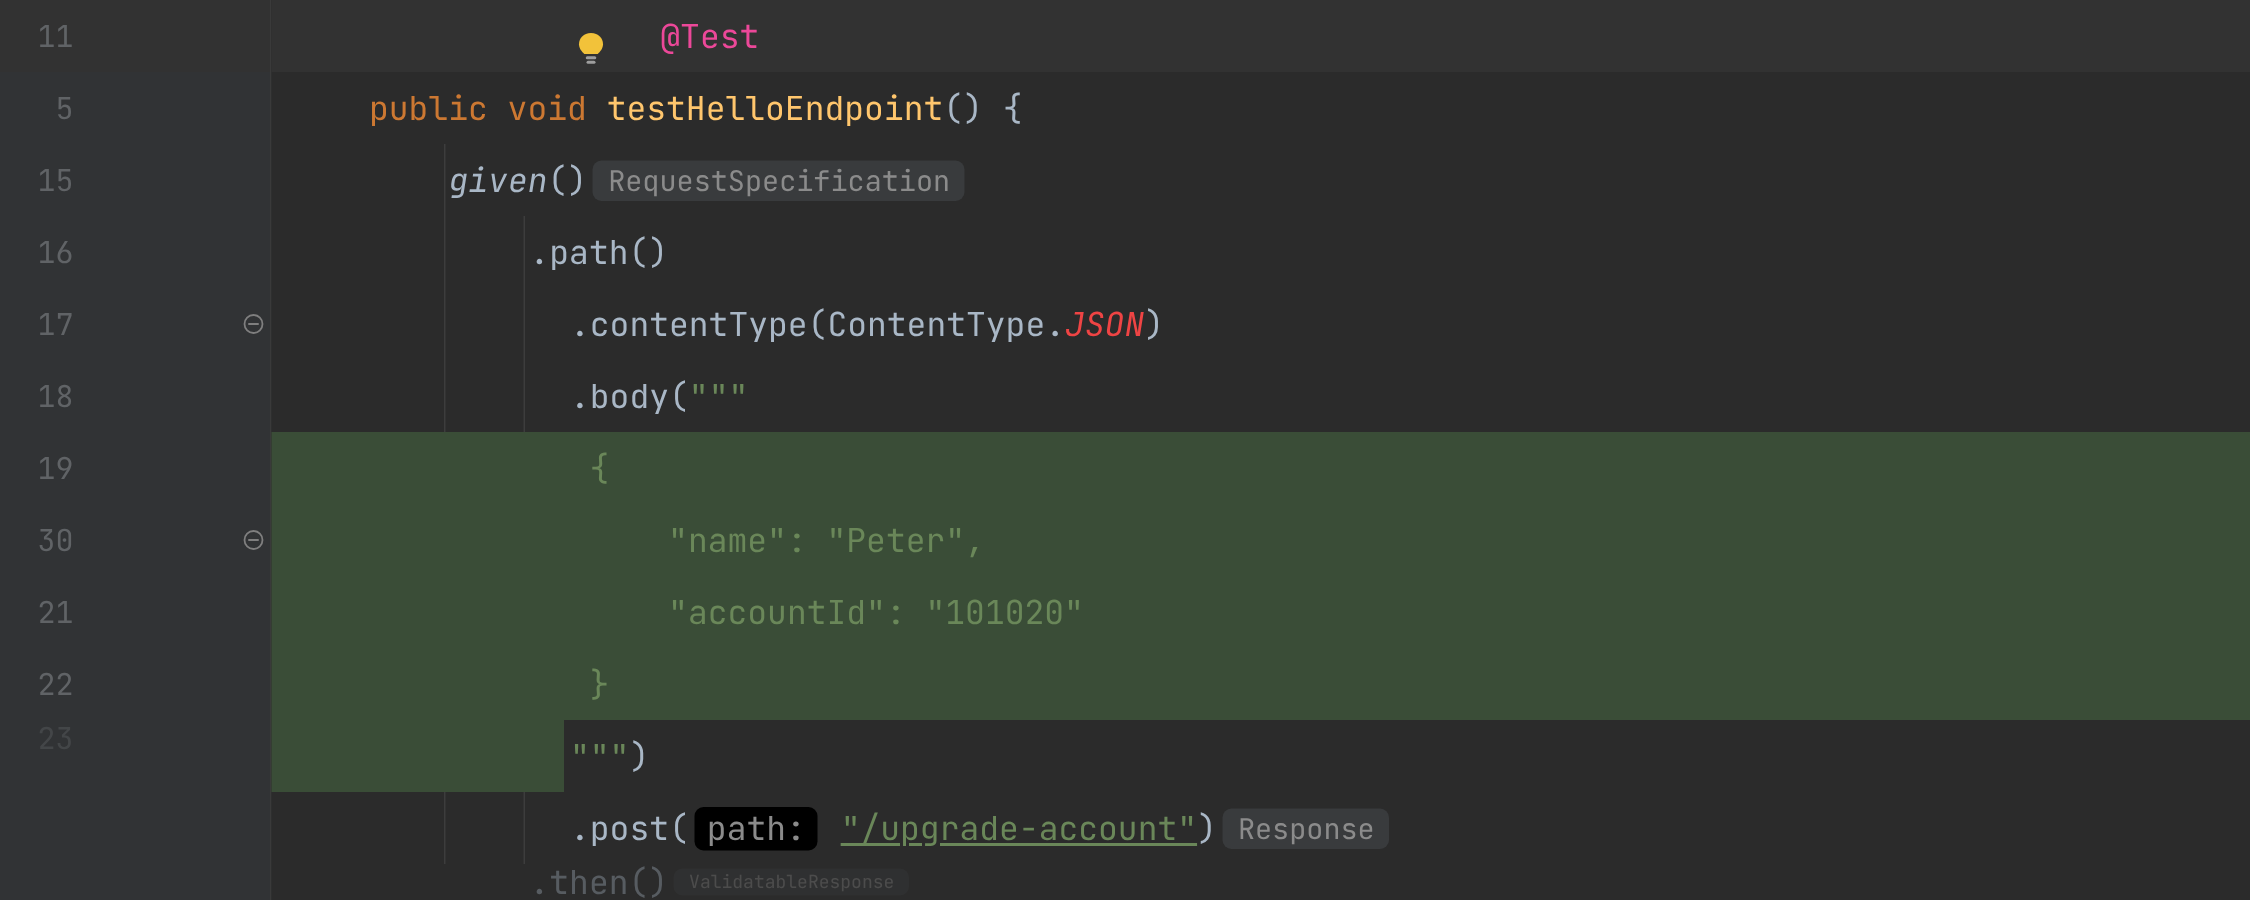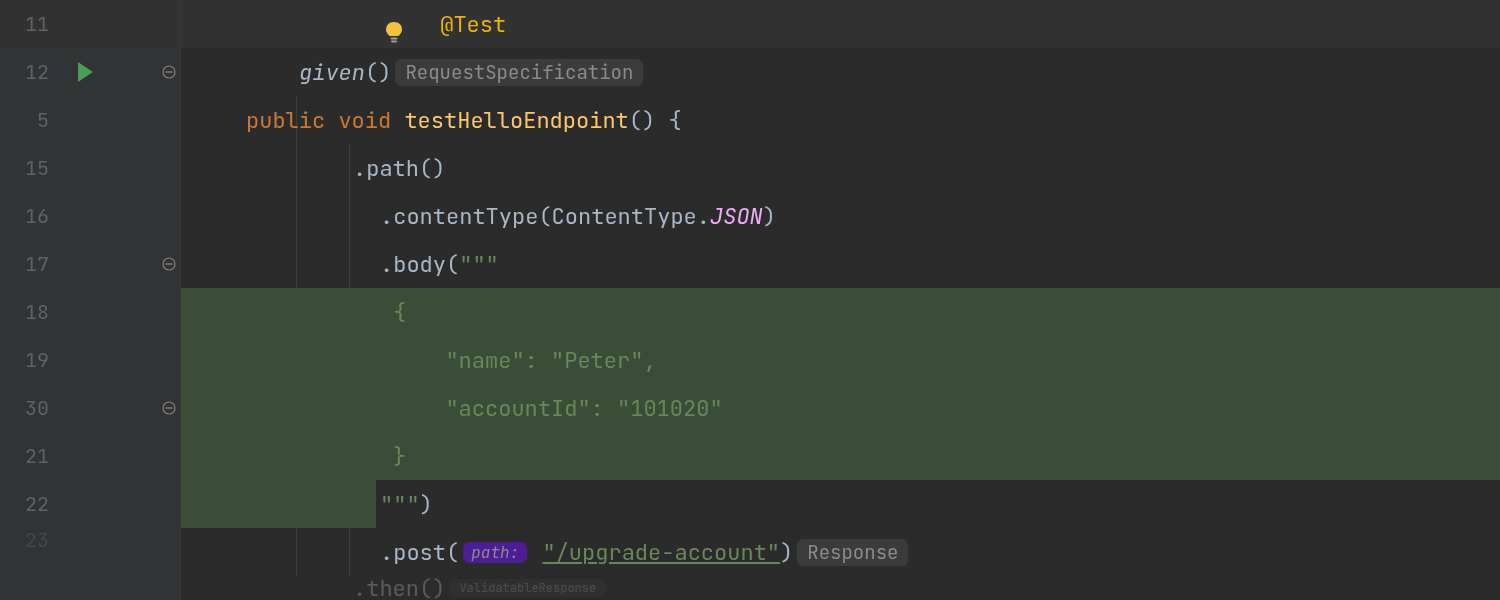--- a/index.html
+++ b/index.html
@@ -63,45 +63,44 @@
     position: relative;
   }
   .code-line.hl-row { background: #323232; }
   .sel-bg {
     position: absolute;
     background: #3a4d37;
     top: 0; bottom: 0;
     z-index: 0;
   }
   .code-line > span { position: relative; z-index: 1; }
-  .tok-annotation { color: #eab308; }
+  .tok-annotation { color: #ec4899; }
   .tok-keyword { color: #cc7832; }
   .tok-method { color: #ffc66d; }
   .tok-default { color: #a9b7c6; }
   .tok-italic { font-style: italic; }
-  .tok-static { color: #f0abfc; font-style: italic; }
+  .tok-static { color: #ef4444; font-style: italic; }
   .tok-string { color: #6a8759; }
   .tok-underline { text-decoration: underline; text-decoration-color: #6a8759; }
   .hint {
     background: #393b3d;
     color: #8b8b8b;
     border-radius: 6px;
     padding: 1px 10px;
     font-size: 19px;
     margin: 0 4px;
     font-style: normal;
   }
   .param-hint {
-    background: #4c1d95;
+    background: #000000;
     color: #8b8b8b;
     border-radius: 6px;
     padding: 0 8px;
-    font-size: 16px;
+    font-size: 22px;
     margin: 0 2px 0 4px;
-    font-style: italic;
   }
   .bulb {
     position: absolute;
     left: 19px;
     top: 12px;
     z-index: 3;
   }
   .indent-guide {
     position: absolute;
     top: 0;
@@ -118,30 +117,20 @@
     background: #344134;
     z-index: 0;
   }
 </style>
 </head>
 <body>
 
 <div class="gutter">
   <div class="gutter-line hl">
     <span class="line-num">11</span>
-  </div>
-  <div class="gutter-line">
-    <span class="line-num">12</span>
-    <span class="run-icon"></span>
-    <span class="fold-icon">
-      <svg width="14" height="14" viewBox="0 0 14 14">
-          <circle cx="7" cy="7" r="6" fill="none" stroke="#7f7f7f" stroke-width="1.2"></circle>
-          <line x1="3.5" y1="7" x2="10.5" y2="7" stroke="#7f7f7f" stroke-width="1.4"></line>
-        </svg>
-    </span>
   </div>
   <div class="gutter-line">
       <span class="line-num">5</span>
     </div>
   <div class="gutter-line">
       <span class="line-num">15</span>
     </div>
   <div class="gutter-line">
       <span class="line-num">16</span>
     </div>
@@ -192,31 +181,31 @@
           <path d="M10 1 C5 1 2 4.5 2 8.5 C2 11.5 4 13.5 5.5 15 L14.5 15 C16 13.5 18 11.5 18 8.5 C18 4.5 15 1 10 1 Z" fill="#f2c23a"></path>
           <rect x="6.5" y="16.5" width="7" height="2" rx="1" fill="#9e9e9e"></rect>
           <rect x="7" y="19.5" width="6" height="2" rx="1" fill="#9e9e9e"></rect>
         </svg>
     </span>
     <span style="display:inline-block;width:55px"></span>
     <span class="tok-annotation">@Test</span>
   </div>
 
   <div class="code-line">
+    <span style="display:inline-block;width:55px"></span>
+    <span class="tok-keyword">public </span><span class="tok-keyword">void </span><span class="tok-method">testHelloEndpoint</span><span class="tok-default">() {</span>
+  </div>
+
+  <div class="code-line">
     <span style="display:inline-block;width:108px"></span>
     <span class="tok-default tok-italic">given</span><span class="tok-default">()</span>
     <span class="hint">RequestSpecification</span>
   </div>
 
   <div class="code-line">
-    <span style="display:inline-block;width:55px"></span>
-    <span class="tok-keyword">public </span><span class="tok-keyword">void </span><span class="tok-method">testHelloEndpoint</span><span class="tok-default">() {</span>
-  </div>
-
-  <div class="code-line">
     <span style="display:inline-block;width:162px"></span>
     <span class="tok-default">.</span><span class="tok-default">path()</span>
   </div>
 
   <div class="code-line">
     <span style="display:inline-block;width:189px"></span>
     <span class="tok-default">.</span><span class="tok-default">contentType(ContentType.</span><span class="tok-static">JSON</span><span class="tok-default">)</span>
   </div>
 
   <div class="code-line">

